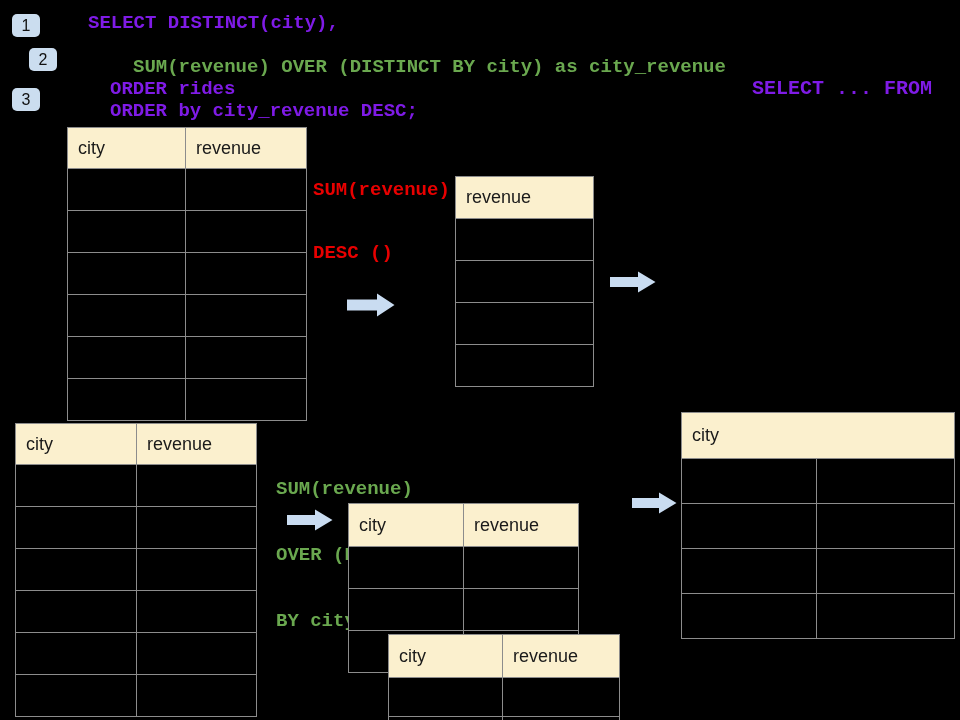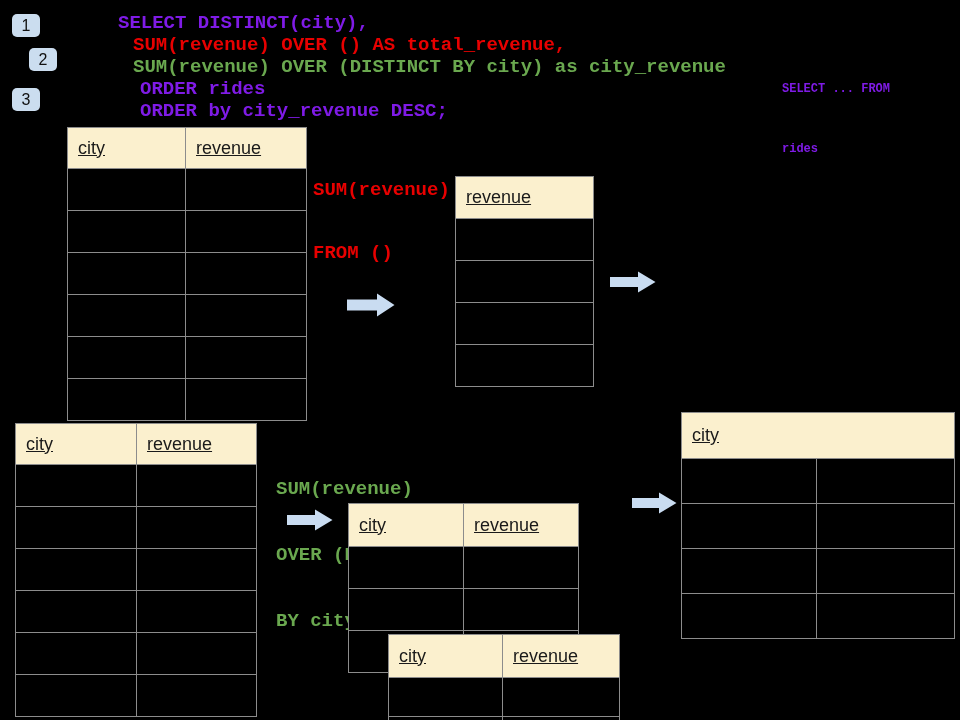--- a/index.html
+++ b/index.html
@@ -10,31 +10,31 @@
     --cream:#FBF0CE;
     --border:#8C8C8C;
     --arrow:#C9DCF1;
     --badge:#CBDDEF;
   }
   html,body{margin:0;padding:0;background:var(--bg);}
   #stage{position:relative;width:960px;height:720px;background:var(--bg);overflow:hidden;
          font-family:"Liberation Sans",sans-serif;}
   .code{position:absolute;font-family:"Liberation Mono","DejaVu Sans Mono",monospace;
         font-weight:bold;font-size:19px;line-height:22px;white-space:pre;}
-  .code.small{font-size:12px;line-height:20px;}
-  .purple{color:var(--purple);margin-left:30px;}
+  .code.small{font-size:20px;line-height:20px;}
+  .purple{color:var(--purple);}
   .red{color:var(--red);}
   .green{color:var(--green);}
   .badge{position:absolute;width:28px;height:23px;background:var(--badge);border-radius:5px;
          display:flex;align-items:center;justify-content:center;color:#111;font-size:16px;}
   .tbl{position:absolute;border:1px solid var(--border);background:var(--bg);box-sizing:content-box;}
   .trow{display:flex;border-bottom:1px solid var(--border);}
   .trow:last-child{border-bottom:none;}
   .thead{background:var(--cream);}
-  .tc{box-sizing:border-box;height:100%;border-right:1px solid var(--border);text-decoration:underline;}
+  .tc{box-sizing:border-box;height:100%;border-right:1px solid var(--border);}
   .tc:last-child{border-right:none;}
   .hcell{display:flex;align-items:center;padding-left:10px;font-size:18px;color:#1a1a1a;}
   .arrow{position:absolute;}
   .arrow svg{display:block;}
 </style>
 </head>
 <body>
 
 <div id="stage">
 
@@ -42,33 +42,31 @@
     <span>1</span>
   </div>
   <div class="badge" style="left:29px;top:48px;">
     <span>2</span>
   </div>
   <div class="badge" style="left:12px;top:88px;">
     <span>3</span>
   </div>
 
   <div class="code purple" style="left:88px;top:12px;">SELECT DISTINCT(city),</div>
-  <div class="code red" style="left:133px;top:34px;">SUM(revenue) OVER () AS total_revenue,</div>
   <div class="code green" style="left:133px;top:56px;">SUM(revenue) OVER (DISTINCT BY city) as city_revenue</div>
   <div class="code purple" style="left:110px;top:78px;">ORDER rides</div>
   <div class="code purple" style="left:110px;top:100px;">ORDER by city_revenue DESC;</div>
 
   <div class="code small purple" style="left:752px;top:39px;">
     <div>SELECT ... FROM</div>
-    <div>rides</div>
   </div>
 
   <div class="code red" style="left:313px;top:138px;line-height:21px;">
     <div>SUM(revenue)</div>
-    <div>FROM ()</div>
+    <div>DESC ()</div>
   </div>
 
   <div class="code green" style="left:276px;top:434px;">
     <div>SUM(revenue)</div>
     <div>OVER (PARTITION</div>
     <div>BY city)</div>
   </div>
 
   <div class="tbl" style="left:67px;top:127px;width:238px;">
     <div class="trow thead" style="height:40px;">

